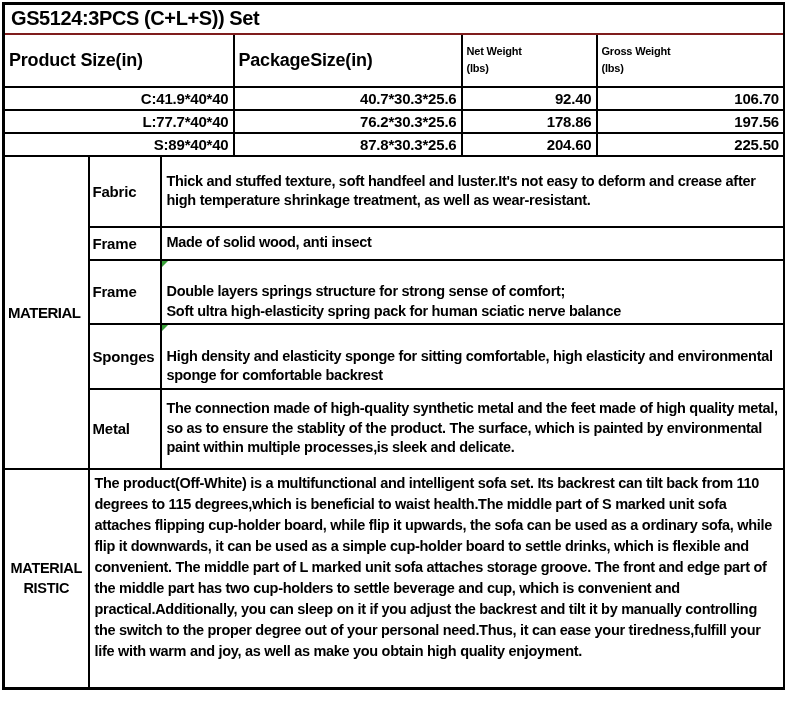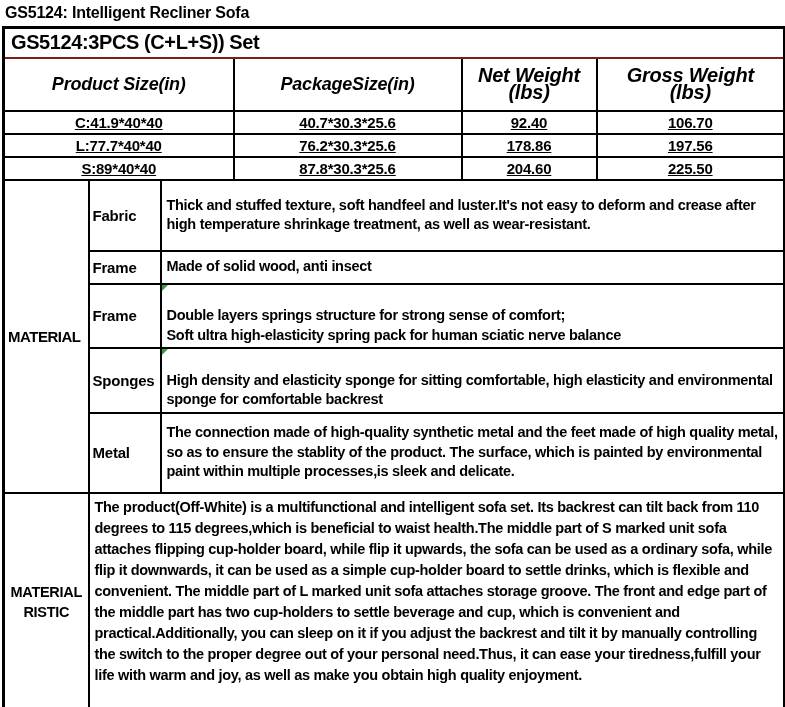--- a/index.html
+++ b/index.html
@@ -18,24 +18,24 @@
     border:3px solid #000;
   }
   td{
     border:2px solid #000;padding:0 4px;overflow:hidden;
     letter-spacing:-0.2px;vertical-align:middle;box-sizing:border-box;
   }
   tr.bar-row td{
     border:2px solid #7f1d1d;height:30px;font-size:20px;
     letter-spacing:-0.4px;padding-left:6px;text-align:left;
   }
-  tr.hdr-row td{height:53px;text-align:center;font-style:italic;}
+  tr.hdr-row td{height:53px;}
   .hdr-big{font-size:18px;}
-  .hdr-small{font-size:20px;line-height:17px;}
-  tr.num-row td{height:23px;text-align:center;font-size:15px;text-decoration:underline;}
+  .hdr-small{font-size:11px;line-height:17px;}
+  tr.num-row td{height:23px;text-align:right;font-size:15px;}
   .section-label{font-size:15px;padding:0 2px 0 3px;letter-spacing:-0.5px;text-align:left;}
   .mat-label{font-size:15px;padding-left:3px;text-align:left;margin-left:15px;}
   .desc-cell{
     font-size:14.5px;line-height:19.5px;white-space:pre-line;
     padding:2px 5px;position:relative;text-align:left;letter-spacing:-0.3px;
   }
   .row-fabric td{height:71px;}
   .row-frame td{height:33px;}
   .row-spring td{height:55px;}
   .row-sponges td{height:42px;}
@@ -49,21 +49,20 @@
   .corner-marker{
     position:absolute;top:0;left:0;width:0;height:0;
     border-top:6px solid #39a039;border-right:6px solid transparent;
   }
 </style>
 </head>
 <body>
 
 <div class="sheet">
 
-  <div class="doc-title">GS5124: Intelligent Recliner Sofa</div>
 
   <table class="spec">
     <colgroup>
       <col style="width:85px">
         <col style="width:72px">
         <col style="width:73px">
       <col style="width:228px">
         <col style="width:135px">
         <col style="width:188px">
     </colgroup>

